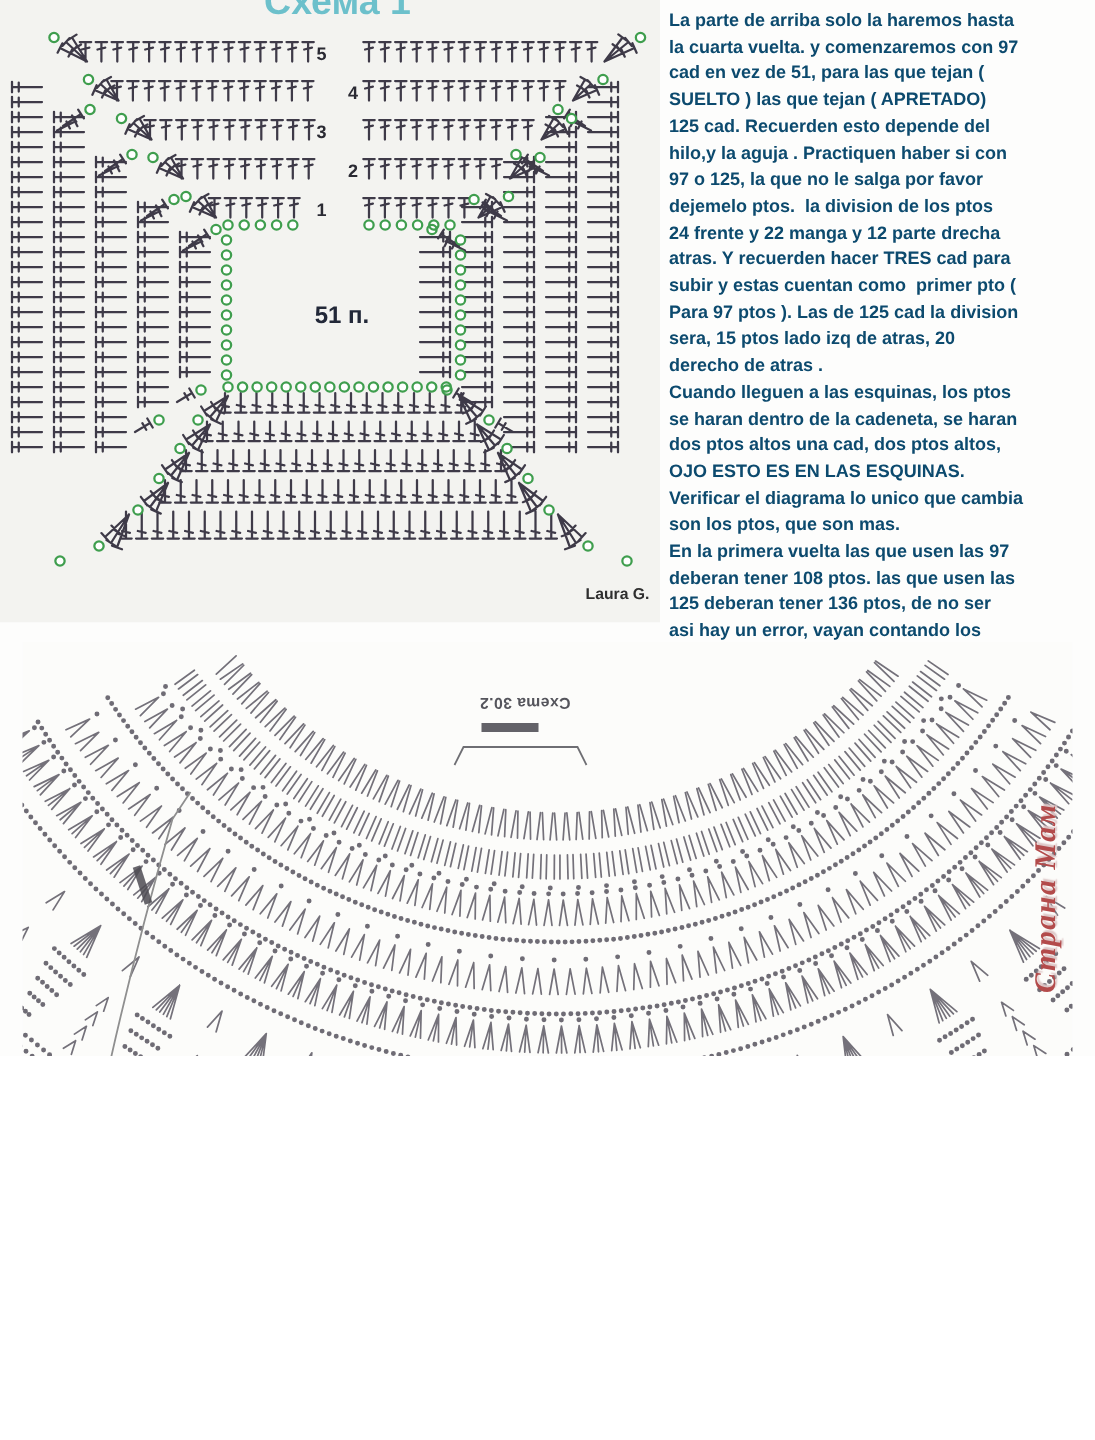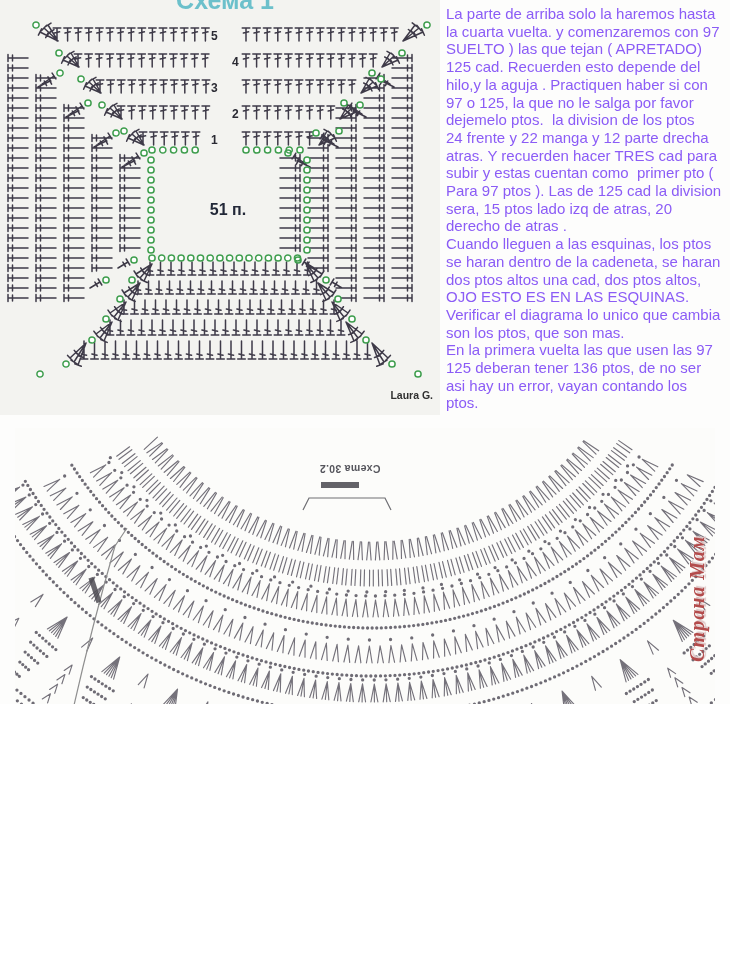--- a/index.html
+++ b/index.html
@@ -1,19 +1,19 @@
 <!DOCTYPE html>
 <html><head>
 <meta charset="utf-8">
 <style>
   html,body{margin:0;padding:0;background:#ffffff;}
   .page{position:relative;width:730px;height:704px;background:#fdfdfc;overflow:hidden;
         font-family:"Liberation Sans",sans-serif;}
   .instructions{position:absolute;left:446px;top:5px;width:284px;}
-  .iline{white-space:pre;font-size:15px;line-height:17.7px;color:#8b5cf6;}
+  .iline{white-space:pre;font-size:12px;line-height:17.7px;color:#0c4a6e;font-weight:bold;}
   svg text{font-family:"Liberation Sans",sans-serif;}
   .watermark{position:absolute;left:686px;top:452px;height:210px;width:30px;
              writing-mode:vertical-rl;transform:rotate(180deg);
              font-family:"Liberation Serif",serif;font-style:italic;font-weight:bold;
              font-size:20px;letter-spacing:1px;color:#b34b4b;
              text-shadow:1.5px 1.5px 1px #ddc6c6;}
   .c1{position:absolute;left:0;top:0;}
   .c2{position:absolute;left:15px;top:428px;}
 </style>
 </head>
@@ -33,38 +33,40 @@
     <text x="211" y="92" font-size="12" font-weight="bold" fill="#2a2a33">3</text>
     <text x="232" y="118" font-size="12" font-weight="bold" fill="#2a2a33">2</text>
     <text x="211" y="144" font-size="12" font-weight="bold" fill="#2a2a33">1</text>
     <text x="228" y="215" text-anchor="middle" font-size="16" font-weight="bold" fill="#222838">51 п.</text>
     <text x="433" y="399" text-anchor="end" font-size="10.5" font-weight="bold" fill="#2f2f2f">Laura G.</text>
   </svg>
 
   <div class="instructions">
       <div class="iline">La parte de arriba solo la haremos hasta</div>
       <div class="iline">la cuarta vuelta. y comenzaremos con 97</div>
+      <div class="iline">cad en vez de 51, para las que tejan (</div>
       <div class="iline">SUELTO ) las que tejan ( APRETADO)</div>
       <div class="iline">125 cad. Recuerden esto depende del</div>
       <div class="iline">hilo,y la aguja . Practiquen haber si con</div>
       <div class="iline">97 o 125, la que no le salga por favor</div>
       <div class="iline">dejemelo ptos.  la division de los ptos</div>
       <div class="iline">24 frente y 22 manga y 12 parte drecha</div>
       <div class="iline">atras. Y recuerden hacer TRES cad para</div>
       <div class="iline">subir y estas cuentan como  primer pto (</div>
       <div class="iline">Para 97 ptos ). Las de 125 cad la division</div>
       <div class="iline">sera, 15 ptos lado izq de atras, 20</div>
       <div class="iline">derecho de atras .</div>
       <div class="iline">Cuando lleguen a las esquinas, los ptos</div>
       <div class="iline">se haran dentro de la cadeneta, se haran</div>
       <div class="iline">dos ptos altos una cad, dos ptos altos,</div>
       <div class="iline">OJO ESTO ES EN LAS ESQUINAS.</div>
       <div class="iline">Verificar el diagrama lo unico que cambia</div>
       <div class="iline">son los ptos, que son mas.</div>
       <div class="iline">En la primera vuelta las que usen las 97</div>
+      <div class="iline">deberan tener 108 ptos. las que usen las</div>
       <div class="iline">125 deberan tener 136 ptos, de no ser</div>
       <div class="iline">asi hay un error, vayan contando los</div>
       <div class="iline">ptos.</div>
     </div>
 
   <svg class="c2" width="700" height="530" viewBox="0 0 700 530">
     <rect x="0" y="0" width="700" height="530" fill="#fcfcfa"></rect>
     <rect x="0" y="370" width="70" height="160" fill="#efeeeb" opacity="0.55"></rect>
     <g id="c2-draw">
         <path d="M568.7,12.7L583.7,22.8M568.0,13.7L581.0,26.2M563.5,19.0L578.2,29.6M562.7,19.9L575.3,32.9M558.1,25.1L572.4,36.1M557.3,26.0L569.5,39.3M552.5,31.1L566.5,42.5M551.7,32.0L563.5,45.6M546.8,36.9L560.4,48.7M545.9,37.7L557.3,51.7M540.8,42.5L554.1,54.7M539.9,43.3L550.9,57.6M534.7,47.9L547.6,60.5M533.8,48.7L544.3,63.4M528.5,53.1L541.0,66.2M527.5,53.9L537.6,68.9M522.1,58.2L534.2,71.6M521.1,58.9L530.7,74.2M515.5,63.1L527.2,76.8M514.5,63.8L523.7,79.3M508.8,67.7L520.1,81.8M507.8,68.4L516.5,84.2M501.9,72.2L512.8,86.6M500.9,72.8L509.1,88.9M495.0,76.4L505.4,91.2M493.9,77.0L501.6,93.3M487.9,80.4L497.9,95.5M486.8,81.0L494.0,97.6M480.7,84.3L490.2,99.6M479.6,84.8L486.3,101.6M473.3,87.9L482.4,103.5M472.2,88.4L478.5,105.3M465.9,91.3L474.5,107.1M464.8,91.7L470.5,108.9M458.4,94.4L466.5,110.5M457.2,94.9L462.4,112.2M450.7,97.3L458.4,113.7M449.6,97.8L454.3,115.2M443.0,100.0L450.2,116.6M441.9,100.4L446.0,118.0M435.3,102.5L441.9,119.3M434.1,102.9L437.7,120.5M427.4,104.7L433.5,121.7M426.2,105.0L429.3,122.8M419.5,106.7L425.1,123.9M418.3,107.0L420.9,124.9M411.5,108.5L416.6,125.8M410.3,108.7L412.3,126.7M403.5,110.0L408.1,127.5M402.3,110.2L403.8,128.2M395.4,111.3L399.5,128.9M394.2,111.4L395.2,129.5M387.3,112.3L390.8,130.0M386.1,112.4L386.5,130.5M379.2,113.1L382.2,130.9M378.0,113.2L377.8,131.3M371.0,113.6L373.5,131.5M369.8,113.7L369.1,131.7M362.9,113.9L364.8,131.9M361.7,114.0L360.4,132.0M354.7,114.0L356.1,132.0M353.5,114.0L351.7,132.0M346.6,113.8L347.4,131.8M345.3,113.7L343.0,131.7M338.4,113.4L338.7,131.4M337.2,113.3L334.3,131.1M330.3,112.7L330.0,130.7M329.0,112.6L325.7,130.3M322.2,111.8L321.4,129.8M320.9,111.6L317.0,129.2M314.1,110.6L312.7,128.6M312.9,110.4L308.4,127.9M306.0,109.2L304.2,127.1M304.8,108.9L299.9,126.3M298.0,107.5L295.6,125.4M296.8,107.3L291.4,124.5M290.1,105.6L287.1,123.5M288.9,105.3L282.9,122.4M282.2,103.5L278.7,121.2M281.0,103.2L274.5,120.0M274.4,101.2L270.4,118.8M273.2,100.8L266.2,117.4M266.7,98.6L262.1,116.0M265.5,98.1L258.0,114.6M259.0,95.7L253.9,113.1M257.8,95.3L249.9,111.5M251.4,92.7L245.8,109.8M250.3,92.2L241.8,108.1M243.9,89.4L237.8,106.4M242.8,88.9L233.9,104.6M236.6,85.9L230.0,102.7M235.5,85.3L226.1,100.8M229.3,82.2L222.2,98.8M228.2,81.6L218.4,96.7M222.2,78.2L214.5,94.6M221.1,77.6L210.8,92.4M215.1,74.1L207.0,90.2M214.1,73.4L203.3,87.9M208.2,69.7L199.6,85.6M207.2,69.0L196.0,83.2M201.5,65.1L192.4,80.8M200.4,64.4L188.8,78.3M194.8,60.4L185.3,75.7M193.8,59.6L181.8,73.1M188.3,55.4L178.4,70.5M187.4,54.6L175.0,67.8M182.0,50.2L171.6,65.0M181.1,49.4L168.3,62.2M175.8,44.9L165.0,59.3M174.9,44.1L161.8,56.4M169.8,39.4L158.6,53.5M168.9,38.5L155.4,50.5M164.0,33.7L152.3,47.4M163.1,32.8L149.2,44.3M158.3,27.8L146.2,41.2M157.5,26.9L143.3,38.0M152.8,21.7L140.3,34.8M152.0,20.8L137.5,31.5M147.5,15.5L134.7,28.2M146.8,14.6L131.9,24.8M142.4,9.2L129.2,21.4M603.8,12.6L617.0,21.7M601.7,15.6L614.7,24.8M598.7,19.7L611.6,29.2M596.5,22.6L609.3,32.3M593.4,26.7L606.0,36.5M591.2,29.5L603.7,39.5M588.0,33.5L600.3,43.7M585.6,36.3L597.8,46.6M582.3,40.1L594.3,50.7M579.8,42.9L591.7,53.6M576.4,46.6L588.1,57.5M573.9,49.3L585.5,60.3M570.4,52.9L581.7,64.2M567.8,55.5L579.0,66.9M564.1,59.0L575.2,70.6M561.4,61.5L572.4,73.3M557.7,65.0L568.4,76.9M555.0,67.4L565.5,79.4M551.1,70.7L561.5,82.9M548.3,73.1L558.5,85.4M544.4,76.3L554.4,88.8M541.5,78.6L551.3,91.2M537.5,81.7L547.1,94.4M534.5,83.8L544.0,96.7M530.4,86.8L539.6,99.9M527.4,88.9L536.5,102.1M523.2,91.8L532.1,105.1M520.1,93.8L528.8,107.2M515.8,96.5L524.3,110.1M512.7,98.4L521.0,112.1M508.4,101.0L516.4,114.8M505.2,102.8L513.1,116.8M500.7,105.3L508.4,119.4M497.5,107.1L505.0,121.2M493.0,109.4L500.3,123.7M489.7,111.0L496.8,125.4M485.2,113.2L492.0,127.7M481.8,114.8L488.5,129.3M477.2,116.9L483.6,131.5M473.8,118.3L480.1,133.1M469.1,120.3L475.1,135.1M465.7,121.6L471.5,136.5M461.0,123.4L466.5,138.4M457.5,124.7L462.9,139.7M452.7,126.3L457.8,141.5M449.3,127.5L454.2,142.7M444.4,129.0L449.1,144.3M440.9,130.0L445.4,145.4M436.0,131.4L440.2,146.8M432.5,132.4L436.5,147.8M427.5,133.6L431.3,149.1M424.0,134.4L427.5,150.0M419.0,135.5L422.3,151.2M415.4,136.3L418.5,151.9M410.4,137.2L413.3,152.9M406.8,137.8L409.5,153.6M401.8,138.6L404.2,154.5M398.2,139.2L400.4,155.0M393.1,139.8L395.1,155.7M389.5,140.2L391.2,156.1M384.5,140.7L385.9,156.7M380.8,141.1L382.1,157.0M375.7,141.4L376.7,157.4M372.1,141.6L372.9,157.6M367.0,141.8L367.5,157.8M363.3,141.9L363.7,157.9M358.3,142.0L358.3,158.0M354.6,142.0L354.5,158.0M349.5,141.9L349.1,157.9M345.8,141.8L345.3,157.8M340.8,141.6L339.9,157.5M337.1,141.3L336.1,157.3M332.1,141.0L330.7,156.9M328.4,140.6L326.9,156.6M323.4,140.1L321.6,156.0M319.7,139.7L317.7,155.5M314.7,139.0L312.4,154.8M311.1,138.5L308.6,154.3M306.0,137.6L303.3,153.4M302.4,137.0L299.5,152.7M297.4,136.0L294.3,151.7M293.9,135.3L290.5,150.9M288.9,134.2L285.3,149.8M285.3,133.3L281.5,148.9M280.4,132.1L276.3,147.5M276.9,131.1L272.6,146.5M272.0,129.7L267.5,145.0M268.5,128.6L263.8,143.9M263.6,127.1L258.7,142.3M260.2,125.9L255.0,141.1M255.4,124.3L250.0,139.3M251.9,123.0L246.3,138.0M247.2,121.2L241.3,136.1M243.8,119.8L237.8,134.6M239.1,117.9L232.8,132.6M235.7,116.4L229.3,131.0M231.1,114.3L224.4,128.8M227.8,112.8L220.9,127.2M223.2,110.5L216.1,124.8M220.0,108.9L212.7,123.1M215.5,106.5L207.9,120.6M212.2,104.8L204.5,118.8M207.8,102.3L199.9,116.2M204.6,100.4L196.5,114.2M200.3,97.8L191.9,111.5M197.2,95.9L188.7,109.4M192.9,93.1L184.2,106.5M189.9,91.1L180.9,104.4M185.7,88.3L176.5,101.4M182.7,86.1L173.4,99.2M178.6,83.2L169.0,96.0M175.6,81.0L165.9,93.7M171.6,77.9L161.7,90.4M168.7,75.6L158.7,88.0M164.8,72.4L154.6,84.6M162.0,70.0L151.6,82.1M158.2,66.7L147.6,78.6M155.4,64.2L144.7,76.1M151.7,60.8L140.8,72.4M149.1,58.2L138.0,69.8M145.4,54.7L134.1,66.0M142.8,52.1L131.4,63.3M139.3,48.4L127.7,59.4M136.8,45.8L125.1,56.6M133.4,42.0L121.5,52.7M131.0,39.3L118.9,49.8M127.7,35.4L115.4,45.7M125.3,32.6L113.0,42.7M122.1,28.6L109.6,38.6M119.9,25.7L107.2,35.5M116.8,21.7L104.0,31.3M114.6,18.8L101.7,28.2M627.3,31.3L642.8,38.8M627.3,31.3L639.7,43.2M621.6,39.2L636.8,47.2M621.6,39.2L633.6,51.5M615.6,47.0L630.6,55.4M615.6,47.0L627.3,59.6M609.4,54.6L624.1,63.5M609.4,54.6L620.7,67.5M603.0,62.0L617.4,71.3M603.0,62.0L613.9,75.3M596.4,69.2L610.5,78.9M596.4,69.2L606.9,82.8M589.5,76.2L603.4,86.3M589.5,76.2L599.6,90.1M582.5,83.0L596.0,93.5M582.5,83.0L592.1,97.2M575.2,89.5L588.5,100.5M575.2,89.5L584.5,104.0M567.8,95.9L580.7,107.3M567.8,95.9L576.6,110.7M560.2,102.0L572.7,113.8M560.2,102.0L568.5,117.1M552.4,108.0L564.6,120.1M552.4,108.0L560.3,123.2M544.4,113.6L556.2,126.1M544.4,113.6L551.8,129.1M536.2,119.1L547.7,131.9M536.2,119.1L543.2,134.8M527.9,124.3L539.0,137.4M527.9,124.3L534.5,140.2M519.5,129.2L530.2,142.7M519.5,129.2L525.5,145.3M510.9,133.9L521.2,147.7M510.9,133.9L516.5,150.2M502.2,138.3L512.0,152.4M502.2,138.3L507.3,154.8M493.3,142.5L502.8,156.9M493.3,142.5L497.9,159.1M484.3,146.4L493.4,161.1M484.3,146.4L488.4,163.1M475.3,150.1L483.8,165.0M475.3,150.1L478.9,166.9M466.1,153.5L474.2,168.6M466.1,153.5L469.2,170.4M456.8,156.6L464.5,171.9M456.8,156.6L459.4,173.6M447.4,159.4L454.6,175.0M447.4,159.4L449.5,176.4M438.0,161.9L444.7,177.7M438.0,161.9L439.5,179.0M428.4,164.2L434.7,180.2M428.4,164.2L429.5,181.3M418.8,166.2L424.6,182.3M418.8,166.2L419.4,183.3M409.2,167.8L414.5,184.2M409.2,167.8L409.2,185.0M399.5,169.3L404.3,185.8M399.5,169.3L399.0,186.4M389.8,170.4L394.1,187.0M389.8,170.4L388.8,187.5M380.0,171.2L383.9,188.0M380.0,171.2L378.5,188.3M370.2,171.7L373.6,188.6M370.2,171.7L368.3,188.8M360.5,172.0L363.3,188.9M360.5,172.0L358.0,189.0M350.7,171.9L353.0,189.0M350.7,171.9L347.7,188.9M340.9,171.6L342.7,188.7M340.9,171.6L337.4,188.4M331.1,171.0L332.4,188.1M331.1,171.0L327.1,187.7M321.4,170.1L322.2,187.2M321.4,170.1L316.9,186.7M311.6,168.9L311.9,186.1M311.6,168.9L306.7,185.3M302.0,167.4L301.8,184.6M302.0,167.4L296.5,183.7M292.3,165.6L291.6,182.8M292.3,165.6L286.4,181.7M282.8,163.5L281.5,180.7M282.8,163.5L276.3,179.5M273.3,161.2L271.5,178.3M273.3,161.2L266.4,177.0M263.8,158.6L261.6,175.6M263.8,158.6L256.5,174.1M254.5,155.7L251.7,172.6M254.5,155.7L246.7,171.0M245.2,152.5L242.0,169.4M245.2,152.5L237.0,167.6M236.1,149.0L232.3,165.8M236.1,149.0L227.3,163.9M227.0,145.3L222.8,162.0M227.0,145.3L217.9,159.9M218.1,141.3L213.3,157.9M218.1,141.3L208.5,155.6M209.2,137.1L204.0,153.5M209.2,137.1L199.2,151.1M200.6,132.6L194.8,148.8M200.6,132.6L190.1,146.3M192.0,127.8L185.8,143.8M192.0,127.8L181.2,141.2M183.6,122.8L176.9,138.6M183.6,122.8L172.4,135.8M175.3,117.5L168.2,133.2M175.3,117.5L163.8,130.2M167.2,112.0L159.7,127.4M167.2,112.0L155.3,124.4M159.3,106.2L151.3,121.4M159.3,106.2L147.0,118.2M151.6,100.3L143.1,115.2M151.6,100.3L138.9,111.9M144.0,94.1L135.1,108.7M144.0,94.1L131.0,105.3M136.6,87.6L127.3,102.0M136.6,87.6L123.3,98.5M129.4,81.0L119.6,95.1M129.4,81.0L115.8,91.4M122.4,74.1L112.2,88.0M122.4,74.1L108.5,84.2M115.7,67.1L105.0,80.6M115.7,67.1L101.4,76.7M109.1,59.8L98.1,73.0M109.1,59.8L94.6,69.0M102.7,52.3L91.3,65.2M102.7,52.3L87.9,61.1M96.6,44.7L84.8,57.3M96.6,44.7L81.6,53.0M90.7,36.9L78.6,49.1M90.7,36.9L75.4,44.8M672.3,46.8L688.2,53.6M672.3,46.8L685.0,58.5M666.4,55.7L682.0,63.0M666.4,55.7L678.7,67.8M660.1,64.5L675.5,72.2M660.1,64.5L672.1,76.9M653.6,73.1L668.8,81.2M653.6,73.1L665.2,85.8M646.9,81.5L661.8,90.1M646.9,81.5L658.1,94.5M639.9,89.7L654.6,98.7M639.9,89.7L650.8,103.0M632.7,97.7L647.1,107.1M632.7,97.7L643.2,111.3M625.3,105.4L639.4,115.3M625.3,105.4L635.4,119.4M617.6,113.0L631.5,123.3M617.6,113.0L627.3,127.3M609.8,120.4L623.3,131.0M609.8,120.4L619.0,134.9M601.7,127.5L614.9,138.5M601.7,127.5L610.6,142.3M593.4,134.4L606.3,145.8M593.4,134.4L601.9,149.4M585.0,141.0L597.5,152.8M585.0,141.0L593.0,156.3M576.3,147.4L588.6,159.5M576.3,147.4L583.9,162.9M567.5,153.6L579.4,166.0M567.5,153.6L574.6,169.3M558.5,159.5L570.0,172.3M558.5,159.5L565.1,175.4M549.3,165.1L560.5,178.2M549.3,165.1L555.5,181.2M540.0,170.5L550.8,183.9M540.0,170.5L545.7,186.7M530.5,175.6L540.9,189.3M530.5,175.6L535.8,192.0M520.9,180.4L530.9,194.4M520.9,180.4L525.7,197.0M511.1,185.0L520.7,199.3M511.1,185.0L515.5,201.6M501.3,189.2L510.4,203.8M501.3,189.2L505.1,206.0M491.3,193.2L500.0,208.1M491.3,193.2L494.6,210.1M481.1,196.9L489.5,212.0M481.1,196.9L484.0,213.9M470.9,200.3L478.8,215.6M470.9,200.3L473.3,217.4M460.6,203.4L468.1,219.0M460.6,203.4L462.6,220.6M450.3,206.3L457.3,222.0M450.3,206.3L451.7,223.4M439.8,208.8L446.3,224.7M439.8,208.8L440.7,226.0M429.3,211.0L435.4,227.1M429.3,211.0L429.7,228.2M418.7,212.9L424.3,229.2M418.7,212.9L418.6,230.1M408.0,214.5L413.2,231.0M408.0,214.5L407.5,231.7M397.3,215.8L402.0,232.4M397.3,215.8L396.3,233.0M386.6,216.8L390.8,233.5M386.6,216.8L385.1,234.0M375.9,217.5L379.6,234.3M375.9,217.5L373.9,234.6M365.1,217.9L368.4,234.8M365.1,217.9L362.6,235.0M354.4,218.0L357.1,235.0M354.4,218.0L351.4,235.0M343.6,217.8L345.9,234.8M343.6,217.8L340.1,234.6M332.9,217.2L334.7,234.4M332.9,217.2L328.9,234.0M322.1,216.4L323.4,233.6M322.1,216.4L317.7,233.0M311.4,215.2L312.2,232.4M311.4,215.2L306.5,231.7M300.8,213.8L301.1,231.0M300.8,213.8L295.4,230.1M290.2,212.0L290.0,229.2M290.2,212.0L284.3,228.2M279.6,209.9L278.9,227.2M279.6,209.9L273.3,226.0M269.1,207.6L267.9,224.8M269.1,207.6L262.3,223.4M258.7,204.9L257.0,222.1M258.7,204.9L251.4,220.6M248.3,202.0L246.2,219.0M248.3,202.0L240.7,217.4M238.1,198.7L235.4,215.7M238.1,198.7L230.0,213.9M227.9,195.1L224.8,212.1M227.9,195.1L219.4,210.1M217.9,191.3L214.2,208.2M217.9,191.3L208.9,206.0M207.9,187.2L203.8,203.9M207.9,187.2L198.5,201.6M198.1,182.8L193.5,199.4M198.1,182.8L188.3,197.0M188.4,178.1L183.4,194.6M188.4,178.1L178.2,192.0M178.9,173.1L173.3,189.4M178.9,173.1L168.3,186.7M169.5,167.9L163.5,184.0M169.5,167.9L158.5,181.2M160.2,162.4L153.8,178.4M160.2,162.4L148.9,175.4M151.1,156.6L144.2,172.4M151.1,156.6L139.4,169.3M142.2,150.6L134.9,166.2M142.2,150.6L130.1,162.9M133.5,144.3L125.7,159.7M133.5,144.3L121.0,156.3M124.9,137.8L116.7,153.0M124.9,137.8L112.1,149.4M116.5,131.0L107.9,145.9M116.5,131.0L103.4,142.3M108.3,124.0L99.3,138.7M108.3,124.0L95.0,134.9M100.4,116.8L90.9,131.2M100.4,116.8L86.7,127.3M92.6,109.4L82.7,123.5M92.6,109.4L78.6,119.4M85.1,101.7L74.8,115.5M85.1,101.7L70.8,111.3M77.8,93.8L67.1,107.3M77.8,93.8L63.2,103.0M70.7,85.7L59.6,98.9M70.7,85.7L55.9,94.5M63.8,77.4L52.4,90.3M63.8,77.4L48.8,85.8M57.2,68.9L45.4,81.5M57.2,68.9L41.9,76.9M50.8,60.2L38.7,72.4M50.8,60.2L35.3,67.8M44.7,51.4L32.2,63.2M44.7,51.4L29.0,58.5M711.9,55.2L729.1,61.5M711.9,55.2L725.5,67.5M711.9,55.2L727.3,64.5M705.7,65.2L722.7,72.0M705.7,65.2L718.9,77.9M705.7,65.2L720.8,74.9M699.2,75.1L716.0,82.3M699.2,75.1L712.1,88.1M699.2,75.1L714.0,85.2M692.4,84.7L709.0,92.4M692.4,84.7L704.9,98.1M692.4,84.7L707.0,95.3M685.4,94.1L701.7,102.3M685.4,94.1L697.5,107.8M685.4,94.1L699.6,105.1M678.1,103.4L694.2,112.0M678.1,103.4L689.8,117.4M678.1,103.4L692.0,114.7M670.5,112.4L686.4,121.5M670.5,112.4L681.8,126.8M670.5,112.4L684.1,124.2M662.7,121.2L678.3,130.8M662.7,121.2L673.6,135.9M662.7,121.2L676.0,133.4M654.6,129.8L669.9,139.8M654.6,129.8L665.1,144.8M654.6,129.8L667.5,142.3M646.3,138.1L661.3,148.6M646.3,138.1L656.4,153.4M646.3,138.1L658.9,151.0M637.8,146.3L652.5,157.1M637.8,146.3L647.4,161.8M637.8,146.3L650.0,159.5M629.0,154.1L643.4,165.4M629.0,154.1L638.2,170.0M629.0,154.1L640.8,167.7M620.0,161.7L634.1,173.4M620.0,161.7L628.7,177.8M620.0,161.7L631.4,175.6M610.8,169.1L624.6,181.2M610.8,169.1L619.1,185.4M610.8,169.1L621.8,183.3M601.4,176.2L614.8,188.6M601.4,176.2L609.2,192.7M601.4,176.2L612.0,190.7M591.8,183.0L604.8,195.8M591.8,183.0L599.1,199.8M591.8,183.0L602.0,197.8M582.0,189.5L594.7,202.7M582.0,189.5L588.9,206.5M582.0,189.5L591.8,204.6M572.0,195.8L584.3,209.4M572.0,195.8L578.4,213.0M572.0,195.8L581.4,211.2M561.9,201.8L573.8,215.7M561.9,201.8L567.8,219.1M561.9,201.8L570.8,217.4M551.6,207.4L563.1,221.7M551.6,207.4L556.9,224.9M551.6,207.4L560.0,223.3M541.1,212.8L552.2,227.4M541.1,212.8L546.0,230.5M541.1,212.8L549.1,228.9M530.5,217.9L541.1,232.8M530.5,217.9L534.8,235.7M530.5,217.9L538.0,234.3M519.7,222.7L530.0,237.9M519.7,222.7L523.6,240.6M519.7,222.7L526.8,239.2M508.8,227.2L518.6,242.6M508.8,227.2L512.2,245.2M508.8,227.2L515.4,243.9M497.8,231.3L507.2,247.1M497.8,231.3L500.6,249.4M497.8,231.3L503.9,248.3M486.6,235.2L495.6,251.2M486.6,235.2L489.0,253.3M486.6,235.2L492.3,252.3M475.4,238.7L483.9,254.9M475.4,238.7L477.2,256.9M475.4,238.7L480.6,256.0M464.1,241.9L472.1,258.4M464.1,241.9L465.4,260.2M464.1,241.9L468.7,259.3M452.7,244.8L460.2,261.5M452.7,244.8L453.4,263.1M452.7,244.8L456.8,262.3M441.2,247.4L448.2,264.3M441.2,247.4L441.4,265.7M441.2,247.4L444.8,265.0M429.6,249.6L436.2,266.7M429.6,249.6L429.3,267.9M429.6,249.6L432.8,267.3M418.0,251.5L424.1,268.8M418.0,251.5L417.2,269.8M418.0,251.5L420.6,269.3M406.3,253.1L411.9,270.5M406.3,253.1L405.0,271.3M406.3,253.1L408.4,270.9M394.6,254.3L399.7,271.9M394.6,254.3L392.8,272.5M394.6,254.3L396.2,272.2M382.9,255.2L387.4,272.9M382.9,255.2L380.5,273.4M382.9,255.2L384.0,273.2M371.1,255.8L375.2,273.6M371.1,255.8L368.2,273.9M371.1,255.8L371.7,273.7M359.3,256.0L362.9,274.0M359.3,256.0L355.9,274.0M359.3,256.0L359.4,274.0M347.5,255.9L350.6,274.0M347.5,255.9L343.7,273.8M347.5,255.9L347.1,273.9M335.8,255.5L338.3,273.6M335.8,255.5L331.4,273.2M335.8,255.5L334.8,273.4M324.0,254.7L326.0,272.9M324.0,254.7L319.1,272.3M324.0,254.7L322.6,272.6M312.3,253.6L313.8,271.8M312.3,253.6L306.9,271.1M312.3,253.6L310.3,271.5M300.6,252.1L301.6,270.4M300.6,252.1L294.7,269.5M300.6,252.1L298.1,270.0M289.0,250.4L289.4,268.7M289.0,250.4L282.6,267.5M289.0,250.4L286.0,268.1M277.4,248.3L277.3,266.6M277.4,248.3L270.5,265.3M277.4,248.3L273.9,265.9M265.8,245.8L265.3,264.1M265.8,245.8L258.5,262.6M265.8,245.8L261.9,263.4M254.4,243.1L253.3,261.4M254.4,243.1L246.6,259.6M254.4,243.1L249.9,260.5M243.0,240.0L241.4,258.2M243.0,240.0L234.7,256.3M243.0,240.0L238.1,257.3M231.7,236.6L229.6,254.8M231.7,236.6L223.0,252.7M231.7,236.6L226.3,253.8M220.6,232.9L217.9,251.0M220.6,232.9L211.4,248.7M220.6,232.9L214.6,249.9M209.5,228.8L206.3,246.9M209.5,228.8L199.9,244.4M209.5,228.8L203.1,245.7M198.6,224.5L194.9,242.4M198.6,224.5L188.5,239.8M198.6,224.5L191.7,241.1M187.8,219.8L183.6,237.7M187.8,219.8L177.2,234.8M187.8,219.8L180.4,236.3M177.1,214.9L172.4,232.6M177.1,214.9L166.1,229.5M177.1,214.9L169.3,231.1M166.5,209.6L161.3,227.2M166.5,209.6L155.2,224.0M166.5,209.6L158.3,225.6M156.2,204.0L150.5,221.4M156.2,204.0L144.4,218.1M156.2,204.0L147.4,219.8M145.9,198.2L139.8,215.4M145.9,198.2L133.8,211.9M145.9,198.2L136.8,213.6M135.9,192.0L129.2,209.1M135.9,192.0L123.4,205.4M135.9,192.0L126.3,207.2M126.0,185.6L118.9,202.4M126.0,185.6L113.1,198.6M126.0,185.6L116.0,200.5M116.4,178.9L108.7,195.5M116.4,178.9L103.1,191.5M116.4,178.9L105.9,193.5M106.9,171.9L98.8,188.3M106.9,171.9L93.2,184.1M106.9,171.9L96.0,186.2M97.6,164.6L89.0,180.8M97.6,164.6L83.6,176.5M97.6,164.6L86.3,178.7M88.5,157.1L79.5,173.1M88.5,157.1L74.2,168.6M88.5,157.1L76.8,170.8M79.7,149.4L70.2,165.0M79.7,149.4L65.0,160.4M79.7,149.4L67.6,162.7M71.0,141.4L61.1,156.8M71.0,141.4L56.1,152.0M71.0,141.4L58.6,154.4M62.6,133.1L52.3,148.2M62.6,133.1L47.4,143.3M62.6,133.1L49.8,145.8M54.5,124.6L43.7,139.4M54.5,124.6L39.0,134.4M54.5,124.6L41.3,136.9M46.5,115.9L35.4,130.4M46.5,115.9L30.8,125.2M46.5,115.9L33.1,127.8M38.9,106.9L27.3,121.1M38.9,106.9L22.8,115.8M38.9,106.9L25.1,118.5M31.5,97.8L19.5,111.6M31.5,97.8L15.2,106.2M31.5,97.8L17.3,108.9M24.3,88.4L11.9,101.9M24.3,88.4L7.8,96.4M24.3,88.4L9.9,99.1M17.5,78.9L4.7,92.0M17.5,78.9L0.7,86.3M17.5,78.9L2.7,89.2M10.9,69.1L-2.3,81.9M10.9,69.1L-6.1,76.1M10.9,69.1L-4.2,79.0M4.5,59.2L-9.0,71.6M4.5,59.2L-12.6,65.7M4.5,59.2L-10.8,68.6M705.1,145.7L726.3,154.9M705.1,145.7L724.5,157.0M705.1,145.7L722.6,159.1M705.1,145.7L720.8,161.2M705.1,145.7L719.0,163.3M705.1,145.7L717.1,165.4M682.5,169.8L694.8,177.4M682.5,169.8L690.0,182.1M706.5,193.9L715.0,198.2M706.5,193.9L710.6,202.5M715.0,202.5L723.5,206.6M715.0,202.5L719.0,211.1M658.3,192.3L677.9,204.4M658.3,192.3L675.8,206.2M658.3,192.3L673.7,208.0M658.3,192.3L671.6,209.8M658.3,192.3L669.4,211.7M658.3,192.3L667.3,213.4M632.5,212.9L643.5,222.2M632.5,212.9L638.1,226.1M652.7,240.2L660.6,245.6M652.7,240.2L655.6,249.3M659.9,249.8L667.8,255.2M659.9,249.8L662.7,258.9M667.0,259.5L675.0,264.8M667.0,259.5L669.8,268.6M674.2,269.1L682.2,274.3M674.2,269.1L676.9,278.3M605.2,231.6L622.9,246.4M605.2,231.6L620.6,247.9M605.2,231.6L618.2,249.5M605.2,231.6L615.9,250.9M605.2,231.6L613.5,252.4M605.2,231.6L611.1,253.9M576.7,248.4L586.3,259.1M576.7,248.4L580.5,262.3M592.9,278.3L599.9,284.7M592.9,278.3L594.5,287.7M598.6,288.9L605.7,295.3M598.6,288.9L600.1,298.3M604.3,299.4L611.4,305.8M604.3,299.4L605.8,308.9M610.0,310.0L617.2,316.3M610.0,310.0L611.4,319.5M547.1,263.1L562.5,280.2M547.1,263.1L560.0,281.4M547.1,263.1L557.4,282.5M547.1,263.1L554.9,283.7M547.1,263.1L552.4,284.8M547.1,263.1L549.8,285.9M516.5,275.6L524.5,287.6M516.5,275.6L518.2,289.9M528.3,307.5L534.3,314.9M528.3,307.5L528.5,317.0M532.4,318.8L538.5,326.1M532.4,318.8L532.6,328.3M536.6,330.0L542.7,337.3M536.6,330.0L536.6,339.6M540.7,341.3L546.9,348.6M540.7,341.3L540.7,350.9M485.1,285.9L497.9,305.0M485.1,285.9L495.2,305.8M485.1,285.9L492.6,306.6M485.1,285.9L489.9,307.4M485.1,285.9L487.2,308.2M485.1,285.9L484.5,308.9M453.1,293.9L459.2,306.9M453.1,293.9L452.7,308.3M460.1,327.2L465.0,335.3M460.1,327.2L459.0,336.6M462.6,338.9L467.6,347.0M462.6,338.9L461.4,348.3M465.1,350.6L470.1,358.8M465.1,350.6L463.8,360.1M467.6,362.4L472.7,370.5M467.6,362.4L466.2,371.9M420.5,299.6L430.4,320.4M420.5,299.6L427.7,320.8M420.5,299.6L424.9,321.2M420.5,299.6L422.1,321.6M420.5,299.6L419.4,322.0M420.5,299.6L416.6,322.3M387.6,303.0L391.9,316.7M387.6,303.0L385.2,317.2M389.9,336.9L393.5,345.7M389.9,336.9L387.4,346.1M390.7,348.9L394.4,357.6M390.7,348.9L388.1,358.1M391.5,360.9L395.3,369.6M391.5,360.9L388.8,370.0M392.3,372.8L396.2,381.6M392.3,372.8L389.6,382.0M354.6,304.0L361.4,326.0M354.6,304.0L358.6,326.0M354.6,304.0L355.9,326.0M354.6,304.0L353.1,326.0M354.6,304.0L350.3,326.0M354.6,304.0L347.5,325.9M321.6,302.6L323.8,316.8M321.6,302.6L317.2,316.3M318.9,336.5L321.3,345.7M318.9,336.5L315.2,345.3M318.0,348.5L320.5,357.7M318.0,348.5L314.2,357.2M317.1,360.5L319.6,369.7M317.1,360.5L313.2,369.2M316.2,372.4L318.8,381.6M316.2,372.4L312.2,381.1M288.7,298.9L292.4,321.7M288.7,298.9L289.6,321.3M288.7,298.9L286.8,320.9M288.7,298.9L284.1,320.5M288.7,298.9L281.3,320.0M288.7,298.9L278.6,319.6M256.2,292.9L256.4,307.2M256.2,292.9L249.9,305.8M248.8,326.1L249.9,335.5M248.8,326.1L243.8,334.2M246.2,337.8L247.3,347.2M246.2,337.8L241.1,345.9M243.6,349.5L244.8,359.0M243.6,349.5L238.5,357.5M240.9,361.2L242.2,370.7M240.9,361.2L235.8,369.2M224.2,284.5L224.6,307.5M224.2,284.5L221.9,306.8M224.2,284.5L219.3,306.0M224.2,284.5L216.6,305.2M224.2,284.5L213.9,304.4M224.2,284.5L211.3,303.5M192.9,273.9L191.1,288.1M192.9,273.9L184.9,285.8M180.9,305.7L180.6,315.2M180.9,305.7L174.8,313.0M176.6,316.9L176.4,326.4M176.6,316.9L170.5,324.2M172.3,328.1L172.2,337.7M172.3,328.1L166.1,335.4M168.1,339.3L168.0,348.9M168.1,339.3L161.8,346.6M162.5,261.1L159.6,283.9M162.5,261.1L157.0,282.8M162.5,261.1L154.5,281.6M162.5,261.1L152.0,280.4M162.5,261.1L149.4,279.2M162.5,261.1L146.9,278.0M133.0,246.1L129.1,259.9M133.0,246.1L123.3,256.7M116.5,275.8L114.9,285.2M116.5,275.8L109.5,282.2M110.7,286.3L109.1,295.7M110.7,286.3L103.6,292.6M104.9,296.8L103.4,306.2M104.9,296.8L97.7,303.1M99.1,307.3L97.6,316.8M99.1,307.3L91.8,313.6M104.7,229.0L98.6,251.2M104.7,229.0L96.2,249.7M104.7,229.0L93.9,248.2M104.7,229.0L91.5,246.7M104.7,229.0L89.2,245.2M104.7,229.0L86.9,243.6M77.7,210.0L71.9,223.1M77.7,210.0L66.6,219.1M57.1,237.1L54.1,246.1M57.1,237.1L49.2,242.4M49.9,246.6L46.9,255.7M49.9,246.6L41.9,251.9M42.6,256.2L39.7,265.3M42.6,256.2L34.6,261.4M35.4,265.8L32.6,274.9M35.4,265.8L27.3,270.9M52.1,189.1L42.8,210.2M52.1,189.1L40.7,208.4M52.1,189.1L38.6,206.5M52.1,189.1L36.5,204.7M52.1,189.1L34.4,202.8M52.1,189.1L32.4,201.0M28.0,166.4L20.4,178.6M28.0,166.4L15.8,173.9M3.8,190.3L-0.4,198.8M3.8,190.3L-4.7,194.4M-4.7,198.7L-8.9,207.3M-4.7,198.7L-13.3,202.8M-13.3,207.1L-17.4,215.7M-13.3,207.1L-21.9,211.1M663.6,317.8L685.1,332.3M663.6,317.8L682.3,334.2M663.6,317.8L679.5,336.1M663.6,317.8L676.6,337.9M663.6,317.8L673.7,339.8M663.6,317.8L670.9,341.6M663.6,317.8L668.0,343.4M630.3,373.9L637.6,380.3M630.3,373.9L631.3,383.5M635.8,384.5L643.1,390.9M635.8,384.5L636.8,394.2M641.3,395.2L648.7,401.6M641.3,395.2L642.2,404.9M646.8,405.9L654.2,412.2M646.8,405.9L647.6,415.6M565.4,368.3L583.6,386.7M565.4,368.3L580.5,388.0M565.4,368.3L577.3,389.3M565.4,368.3L574.2,390.6M565.4,368.3L571.0,391.8M565.4,368.3L567.9,393.0M565.4,368.3L564.7,394.2M521.8,416.8L527.7,424.5M521.8,416.8L520.9,426.4M525.1,428.4L531.0,436.0M525.1,428.4L524.2,438.0M528.4,439.9L534.4,447.5M528.4,439.9L527.4,449.5M531.8,451.4L537.8,459.1M531.8,451.4L530.7,461.1M459.2,398.7L473.5,420.4M459.2,398.7L470.2,421.0M459.2,398.7L466.8,421.7M459.2,398.7L463.5,422.3M459.2,398.7L460.2,422.9M459.2,398.7L456.8,423.5M459.2,398.7L453.5,424.1M407.0,437.9L411.3,446.6M407.0,437.9L404.3,447.2M408.0,449.9L412.3,458.5M408.0,449.9L405.2,459.1M409.0,461.8L413.4,470.5M409.0,461.8L406.2,471.1M410.1,473.8L414.5,482.4M410.1,473.8L407.1,483.0M349.1,407.9L359.0,432.0M349.1,407.9L355.6,432.0M349.1,407.9L352.2,432.0M349.1,407.9L348.8,431.9M349.1,407.9L345.4,431.9M349.1,407.9L342.0,431.8M349.1,407.9L338.6,431.7M290.3,436.3L292.8,445.6M290.3,436.3L285.9,444.8M289.0,448.2L291.5,457.5M289.0,448.2L284.5,456.7M287.7,460.1L290.3,469.5M287.7,460.1L283.1,468.7M286.3,472.0L289.0,481.4M286.3,472.0L281.6,480.6M239.3,395.6L244.3,421.1M239.3,395.6L241.0,420.5M239.3,395.6L237.7,419.8M239.3,395.6L234.3,419.1M239.3,395.6L231.0,418.4M239.3,395.6L227.7,417.7M239.3,395.6L224.4,416.9M176.2,412.0L176.8,421.6M176.2,412.0L170.1,419.5M172.6,423.4L173.2,433.1M172.6,423.4L166.4,430.9M168.9,434.9L169.7,444.6M168.9,434.9L162.7,442.4M165.3,446.3L166.1,456.0M165.3,446.3L159.0,453.8M134.0,362.2L134.0,388.2M134.0,362.2L130.8,386.9M134.0,362.2L127.7,385.6M134.0,362.2L124.6,384.3M134.0,362.2L121.5,382.9M134.0,362.2L118.3,381.6M134.0,362.2L115.2,380.2M68.9,366.0L67.6,375.6M68.9,366.0L61.5,372.2M63.1,376.5L61.9,386.1M63.1,376.5L55.7,382.7M57.3,387.1L56.2,396.7M57.3,387.1L49.8,393.2M51.6,397.6L50.5,407.2M51.6,397.6L44.0,403.7M37.2,309.0L32.1,334.5M37.2,309.0L29.3,332.6M37.2,309.0L26.5,330.7M37.2,309.0L23.7,328.8M37.2,309.0L20.9,326.9M37.2,309.0L18.1,324.9M37.2,309.0L15.3,323.0M649.5,411.2L670.2,427.5M649.5,411.2L667.4,429.0M649.5,411.2L664.7,430.4M649.5,411.2L661.9,431.9M649.5,411.2L659.1,433.3M649.5,411.2L656.3,434.7M649.5,411.2L653.5,436.1M649.5,411.2L650.7,437.5M533.4,457.2L550.5,477.2M533.4,457.2L547.5,478.1M533.4,457.2L544.5,479.0M533.4,457.2L541.5,479.8M533.4,457.2L538.5,480.7M533.4,457.2L535.5,481.6M533.4,457.2L532.5,482.4M533.4,457.2L529.5,483.2M410.6,479.8L423.5,502.7M410.6,479.8L420.4,503.0M410.6,479.8L417.2,503.3M410.6,479.8L414.1,503.5M410.6,479.8L411.0,503.8M410.6,479.8L407.9,504.0M410.6,479.8L404.8,504.3M410.6,479.8L401.6,504.5M285.7,478.0L293.9,503.0M285.7,478.0L290.8,502.7M285.7,478.0L287.7,502.4M285.7,478.0L284.5,502.0M285.7,478.0L281.4,501.7M285.7,478.0L278.3,501.3M285.7,478.0L275.2,500.9M285.7,478.0L272.1,500.6M163.5,452.0L166.7,478.1M163.5,452.0L163.7,477.2M163.5,452.0L160.7,476.3M163.5,452.0L157.7,475.4M163.5,452.0L154.7,474.4M163.5,452.0L151.8,473.5M163.5,452.0L148.8,472.5M163.5,452.0L145.8,471.5M48.7,402.8L46.8,429.1M48.7,402.8L44.0,427.6M48.7,402.8L41.2,426.1M48.7,402.8L38.5,424.6M48.7,402.8L35.7,423.1M48.7,402.8L33.0,421.6M48.7,402.8L30.3,420.1M48.7,402.8L27.6,418.5" stroke="#74717a" stroke-width="1.15" fill="none" stroke-linecap="round"></path>

